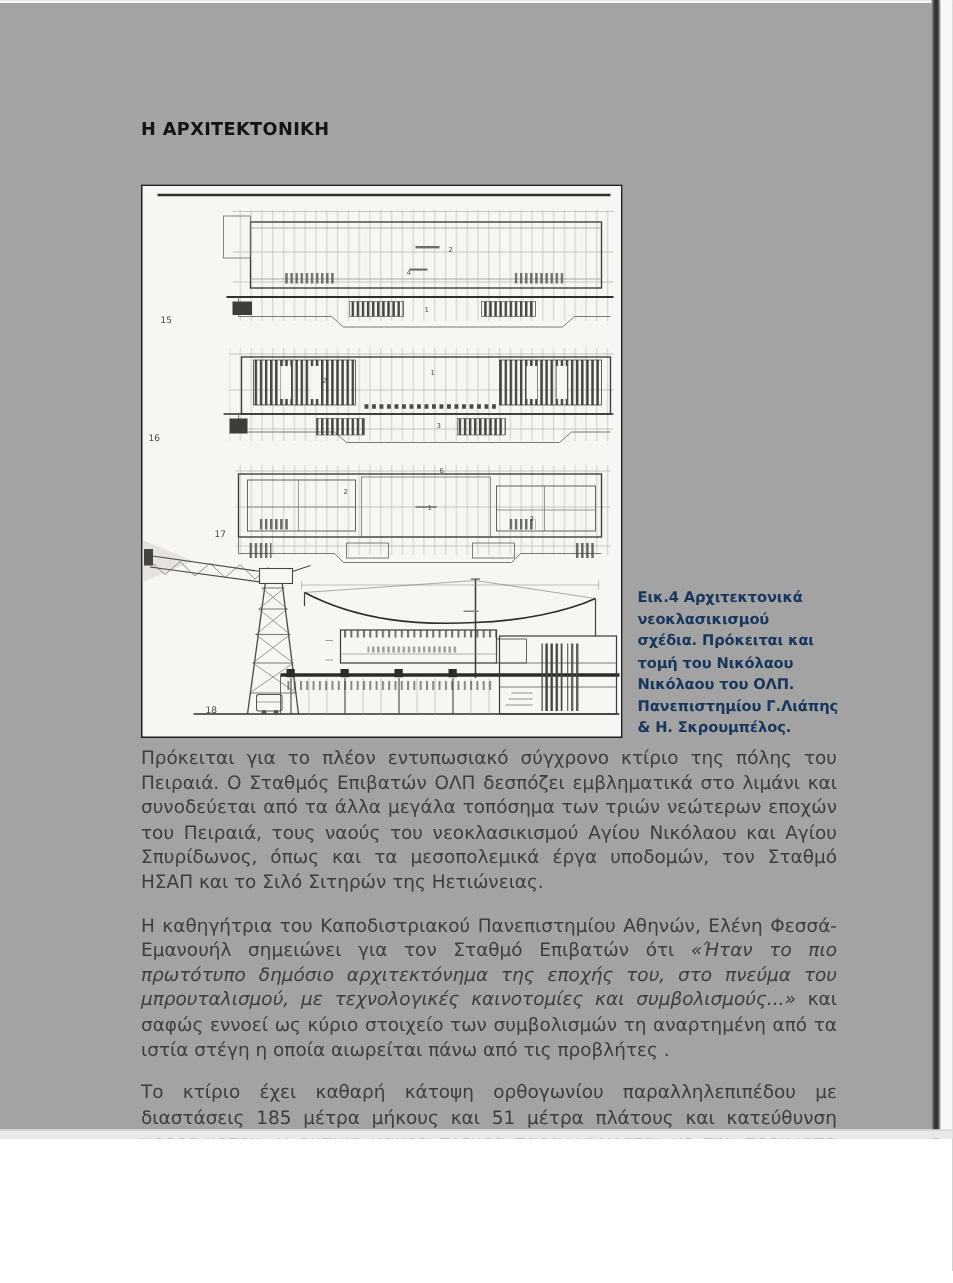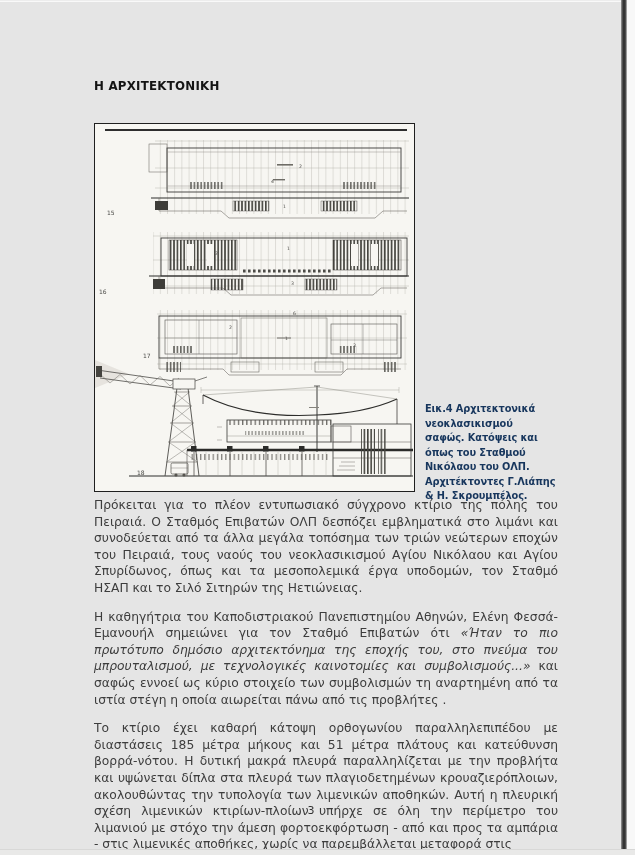--- a/index.html
+++ b/index.html
@@ -1,30 +1,30 @@
 <!DOCTYPE html>
 <html><head>
 <meta charset="utf-8">
 <style>
   html,body{margin:0;padding:0;background:#ffffff;}
-  .screen{position:relative;width:635px;height:855px;background:#e5e5e5;overflow:hidden;
+  .screen{position:relative;width:635px;height:759px;background:#a3a3a3;overflow:hidden;
           font-family:"DejaVu Sans","Liberation Sans",sans-serif;}
   .edge-top{position:absolute;top:0;left:0;right:0;height:2px;
             background:linear-gradient(to bottom,#e7e7e7,#ffffff);}
   .edge-right-line{position:absolute;top:0;left:621px;width:6px;height:855px;
             background:linear-gradient(to right,#9a9a9a,#343434 35%,#343434 70%,#c2c2c2);}
   .edge-right-gutter{position:absolute;top:0;left:627px;right:0;height:855px;background:#f8f8f8;}
   .edge-bottom{position:absolute;left:0;right:0;bottom:0;height:5px;background:#e9e9e8;
             border-top:1px solid #d8d8d7;}
   .heading{position:absolute;left:94px;top:79px;font-size:11.8px;font-weight:bold;
             color:#141414;letter-spacing:.25px;}
   .figure-box{position:absolute;left:94px;top:123px;width:321px;height:369px;
             border:1.3px solid #1f1f1f;background:#f7f6f2;box-sizing:border-box;}
   .figure-box svg{display:block;width:100%;height:100%;}
-  .caption{position:absolute;left:425px;top:402px;width:142px;font-size:9.8px;
+  .caption{position:absolute;left:425px;top:392px;width:142px;font-size:9.8px;
             font-weight:bold;color:#17365d;line-height:14.5px;letter-spacing:-.1px;}
   .caption .cap-line{white-space:nowrap;}
   .body-text{position:absolute;left:94px;top:497px;width:464px;font-size:12.3px;
             line-height:16.6px;color:#3d3d3d;text-align:justify;}
   .body-text p{margin:0 0 12px 0;}
   .body-text em{font-style:italic;}
   .page-number{position:absolute;top:804px;left:0;width:622px;text-align:center;
             font-size:11px;color:#333333;}
   .sv-label{font-family:"DejaVu Sans","Liberation Sans",sans-serif;font-size:6px;fill:#4a4a47;}
   .sv-ann{font-family:"DejaVu Sans","Liberation Sans",sans-serif;font-size:4.6px;fill:#4f4e4a;}
@@ -177,24 +177,24 @@
         <text class="sv-ann" x="190" y="216">1</text>
         <text class="sv-ann" x="134" y="205">2</text>
         <text class="sv-ann" x="258" y="223">3</text>
       </g>
     </svg>
   </figure>
 
   <aside class="caption">
     <div class="cap-line">Εικ.4  Αρχιτεκτονικά</div>
     <div class="cap-line">νεοκλασικισμού</div>
-    <div class="cap-line">σαφώς. Κατόψεις και</div>
-    <div class="cap-line">όπως του Σταθμού</div>
+    <div class="cap-line">σχέδια. Πρόκειται και</div>
+    <div class="cap-line">τομή του Νικόλαου</div>
     <div class="cap-line">Νικόλαου του ΟΛΠ.</div>
-    <div class="cap-line">Αρχιτέκτοντες Γ.Λιάπης</div>
+    <div class="cap-line">Πανεπιστημίου Γ.Λιάπης</div>
     <div class="cap-line">&amp; Η. Σκρουμπέλος.</div>
   </aside>
 
   <main class="body-text">
     <p><span>Πρόκειται για το πλέον εντυπωσιακό σύγχρονο κτίριο της πόλης του Πειραιά. Ο Σταθμός Επιβατών ΟΛΠ δεσπόζει εμβληματικά στο λιμάνι και συνοδεύεται από τα άλλα μεγάλα τοπόσημα των τριών νεώτερων εποχών του Πειραιά, τους ναούς του νεοκλασικισμού Αγίου Νικόλαου και Αγίου Σπυρίδωνος, όπως και τα μεσοπολεμικά έργα υποδομών, τον Σταθμό ΗΣΑΠ και το Σιλό Σιτηρών της Ηετιώνειας.</span></p>
     <p><span>Η καθηγήτρια του Καποδιστριακού Πανεπιστημίου Αθηνών, Ελένη Φεσσά-Εμανουήλ σημειώνει για τον Σταθμό Επιβατών ότι </span><em>«Ήταν το πιο πρωτότυπο δημόσιο αρχιτεκτόνημα της εποχής του, στο πνεύμα του μπρουταλισμού, με τεχνολογικές καινοτομίες και συμβολισμούς...»</em><span> και σαφώς εννοεί ως κύριο στοιχείο των συμβολισμών τη αναρτημένη από τα ιστία στέγη η οποία αιωρείται πάνω από τις προβλήτες .</span></p>
     <p><span>Το κτίριο έχει καθαρή κάτοψη ορθογωνίου παραλληλεπιπέδου με διαστάσεις 185 μέτρα μήκους και 51 μέτρα πλάτους και κατεύθυνση βορρά-νότου. Η δυτική μακρά πλευρά παραλληλίζεται με την προβλήτα και υψώνεται δίπλα στα πλευρά των πλαγιοδετημένων κρουαζιερόπλοιων, ακολουθώντας την τυπολογία των λιμενικών αποθηκών. Αυτή η πλευρική σχέση λιμενικών κτιρίων-πλοίων υπήρχε σε όλη την περίμετρο του λιμανιού με στόχο την άμεση φορτοεκφόρτωση - από και προς τα αμπάρια - στις λιμενικές αποθήκες,  χωρίς να παρεμβάλλεται μεταφορά στις</span></p>
   </main>
 
   <div class="page-number">3</div>

